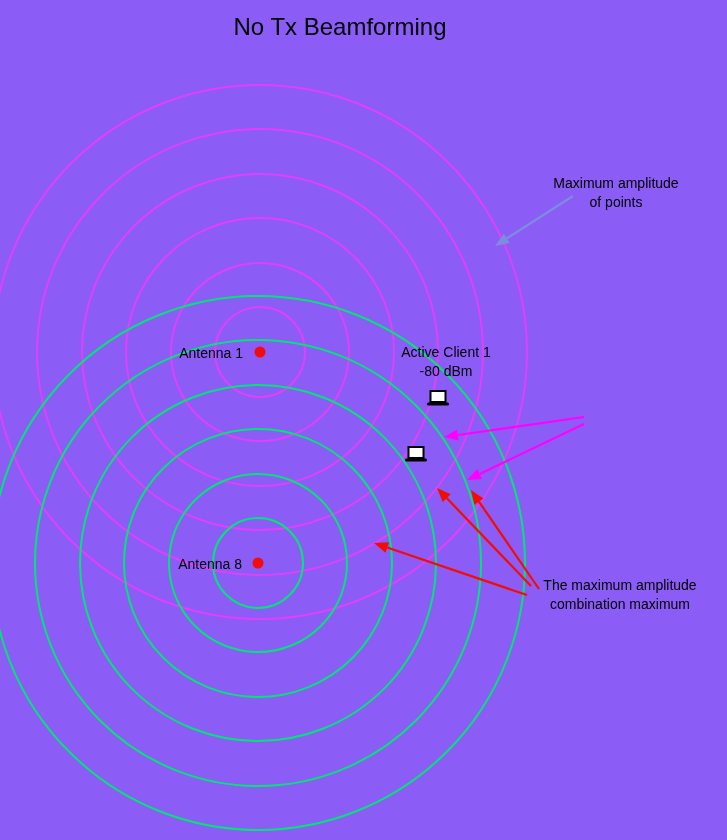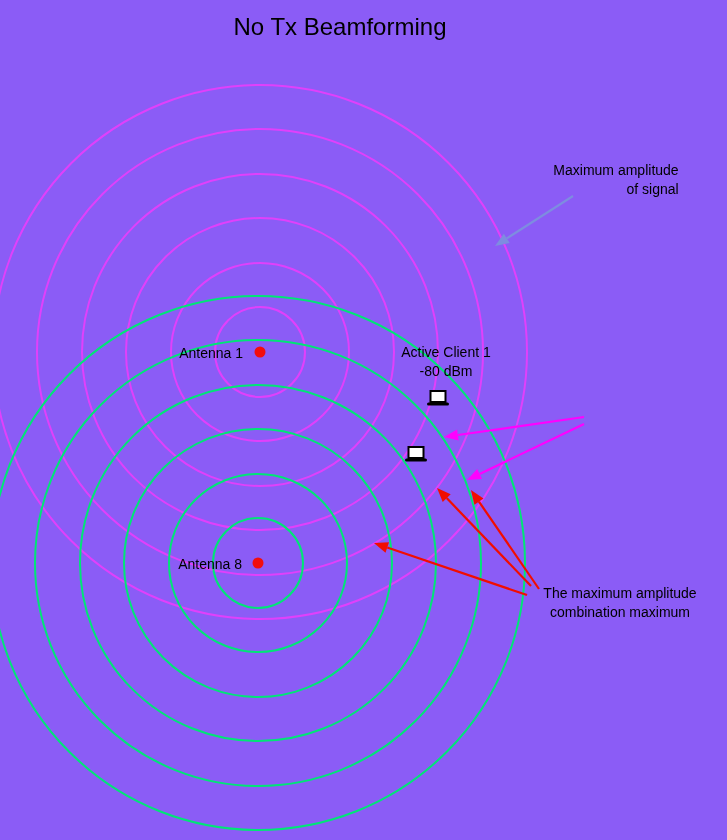--- a/index.html
+++ b/index.html
@@ -95,24 +95,24 @@
   <div class="txt right" style="left: 243px; top: 344px;">Antenna 1</div>
 
   <div class="txt right" style="left: 242px; top: 555px;">Antenna 8</div>
 
   <div class="txt center" style="left: 446px; top: 343px;">
     <div>Active Client 1</div>
     <div>-80 dBm</div>
   </div>
 
 
-  <div class="txt center" style="left: 616px; top: 161px; text-align: right;">
+  <div class="txt center" style="left: 616px; top: 174px;">
     <div>Maximum amplitude</div>
-    <div>of signal</div>
+    <div>of points</div>
   </div>
 
 
-  <div class="txt center" style="left: 620px; top: 576px; margin-top: 8px;">
+  <div class="txt center" style="left: 620px; top: 576px;">
     <div>The maximum amplitude</div>
     <div>combination maximum</div>
   </div>
 
 </div>
 
 </body></html>

